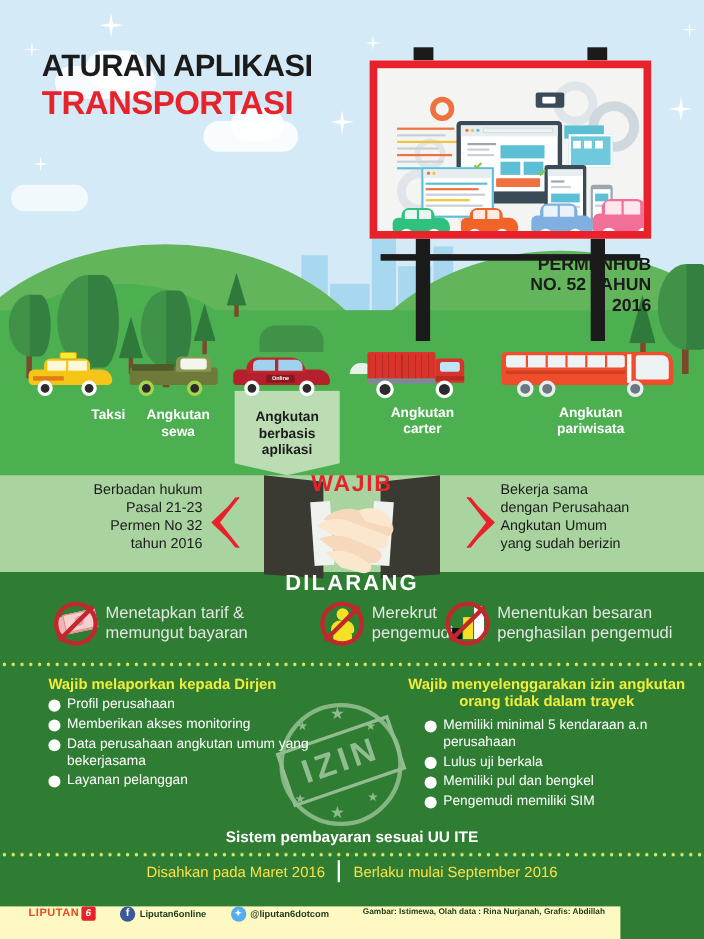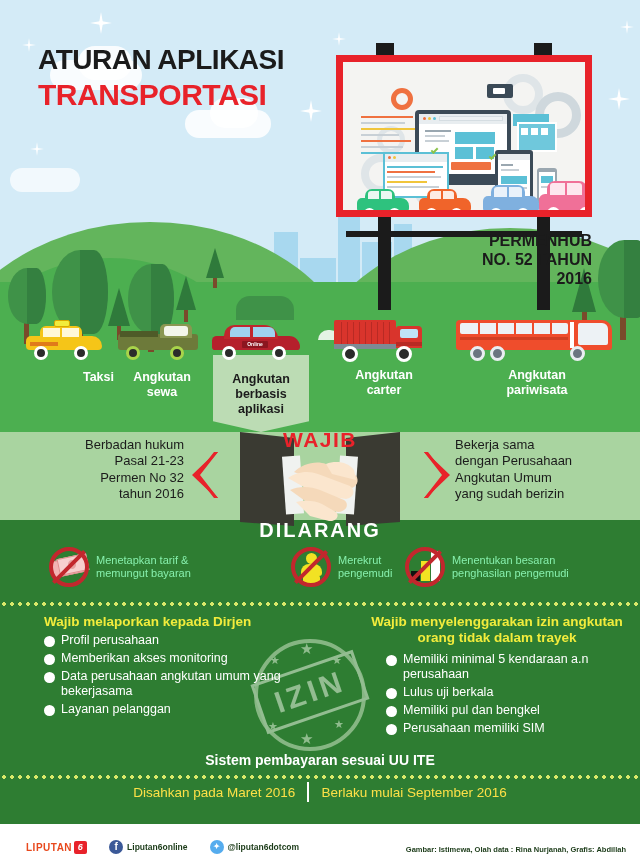--- a/index.html
+++ b/index.html
@@ -91,21 +91,21 @@
   
   .dilarang-sec { position:absolute; left:0; top:520px; width:640px; height:82px; background:#2e7d32; z-index:10; }
   .dilarang-title { position:absolute; left:0; top:519px; width:640px; text-align:center;
     font-size:20px; font-weight:bold; color:#fff; letter-spacing:2px; z-index:14; }
   .ban-item { position:absolute; top:545px; display:flex; align-items:center; z-index:14; }
   .ban-icon { position:relative; width:46px; height:44px; flex:0 0 46px; }
   .ban-circle { position:absolute; left:3px; top:2px; width:40px; height:40px;
     border:4px solid #c2272d; border-radius:50%; }
   .ban-slash { position:absolute; left:21px; top:0px; width:4px; height:44px;
     background:#c2272d; transform:rotate(45deg); }
-  .ban-text { font-size:11px; color:#86efac; line-height:1.2; font-weight:500; margin-left:4px; }
+  .ban-text { font-size:15px; color:#e5e5e5; line-height:1.2; font-weight:500; margin-left:4px; }
 
   
   .dots { position:absolute; left:0; width:640px; height:6px; z-index:20;
     background-image:radial-gradient(circle, #d9e86a 1.6px, transparent 1.8px);
     background-size:8px 6px; background-repeat:repeat-x; }
 
   
   .lists-sec { position:absolute; left:0; top:602px; width:640px; height:160px; background:#2e7d32; z-index:8; }
   .list-head { font-size:13.5px; font-weight:bold; color:#f2ec3c; line-height:1.22; }
   .bullet-row { display:flex; align-items:flex-start; margin-top:3px; }
@@ -130,22 +130,22 @@
     font-size:14px; font-weight:bold; color:#fff; z-index:14; }
 
   
   .dates-sec { position:absolute; left:0; top:778px; width:640px; height:42px; background:#2e7d32; z-index:8; }
   .dates-wrap { position:absolute; left:0; top:782px; width:640px; display:flex;
     justify-content:center; align-items:center; z-index:14; }
   .date-txt { font-size:13.5px; color:#fde047; padding:0 12px; }
   .date-sep { width:2px; height:20px; background:#fff; }
 
   
-  .footer { position:absolute; left:0; top:824px; width:640px; height:30px;
-    background:#ffffff; display:flex; align-items:flex-end; z-index:14; }
+  .footer { position:absolute; left:0; top:824px; width:564px; height:30px;
+    background:#fef9c3; display:flex; align-items:flex-start; z-index:14; }
   .logo-liputan { margin-left:26px; font-size:10px; font-weight:bold; color:#e8491d;
     letter-spacing:.5px; display:flex; align-items:center; }
   .logo-badge { display:inline-block; width:13px; height:13px; background:#e8222a;
     color:#fff; border-radius:2px; text-align:center; line-height:13px; font-size:9px;
     margin-left:2px; font-style:italic; }
   .soc { display:flex; align-items:center; margin-left:22px; }
   .soc-icon { width:14px; height:14px; border-radius:50%; color:#fff;
     font-size:10px; font-weight:bold; text-align:center; line-height:14px; margin-right:4px; }
   .fb { background:#3b5998; }
   .tw { background:#55acee; font-size:8px; }
@@ -584,21 +584,21 @@
         <div class="bullet-row">
           <div class="bullet"></div>
           <div class="bullet-txt">Lulus uji berkala</div>
         </div>
         <div class="bullet-row">
           <div class="bullet"></div>
           <div class="bullet-txt">Memiliki pul dan bengkel</div>
         </div>
         <div class="bullet-row">
           <div class="bullet"></div>
-          <div class="bullet-txt">Perusahaan memiliki SIM</div>
+          <div class="bullet-txt">Pengemudi memiliki SIM</div>
         </div>
       </div>
   </div>
 
   <div class="uu-ite">Sistem pembayaran sesuai UU ITE</div>
 
   <div class="dots" style="top:774px;"></div>
 
   <div class="dates-sec"></div>
   <div class="dates-wrap">

